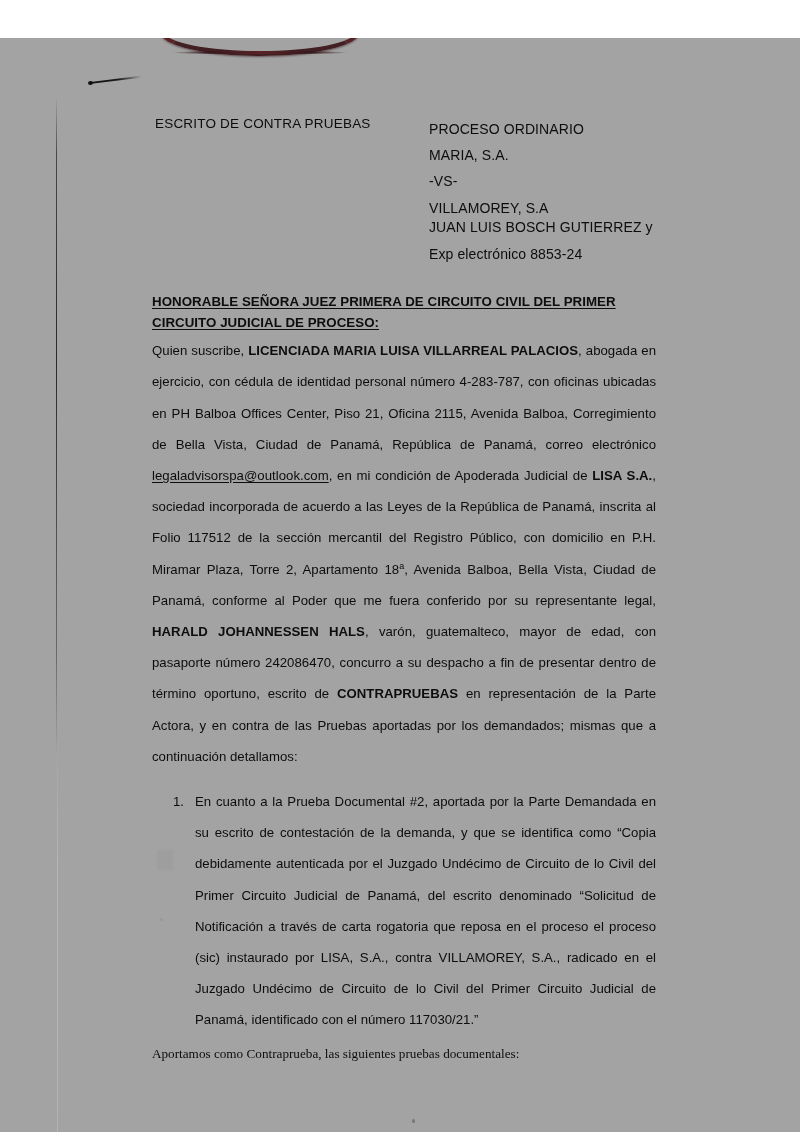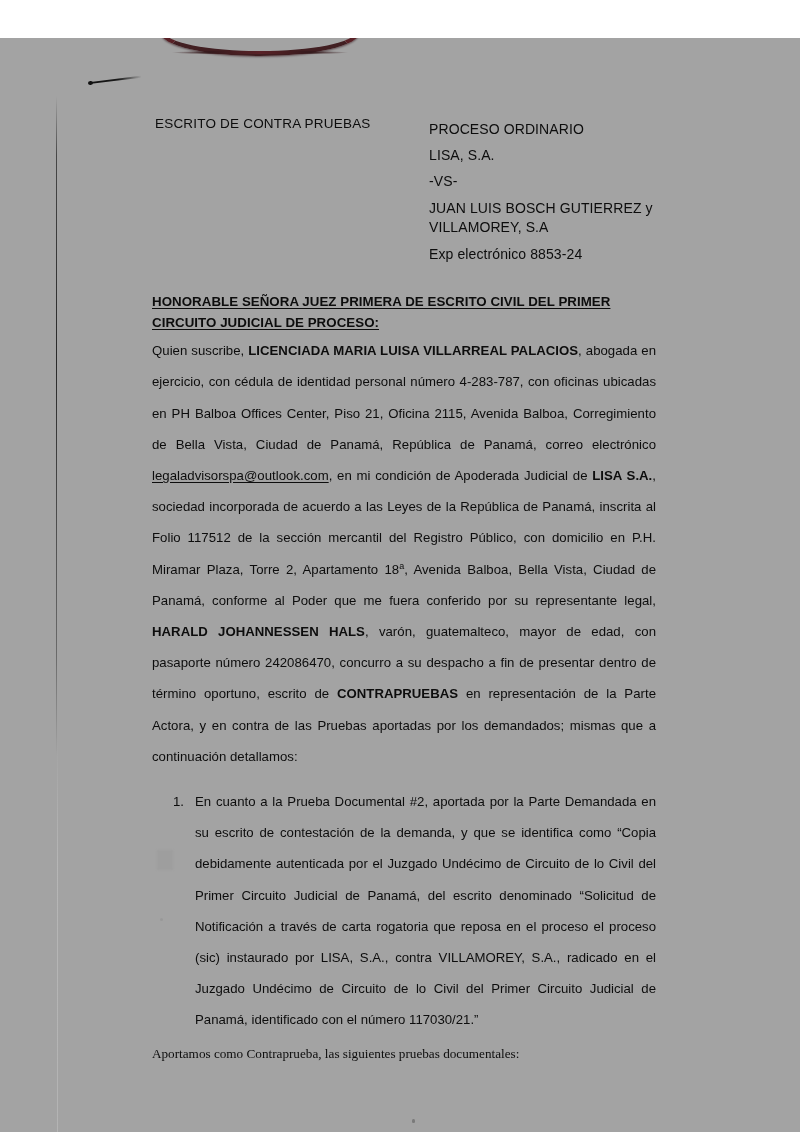--- a/index.html
+++ b/index.html
@@ -234,32 +234,32 @@
   <div class="speck"></div>
   <div class="speck2"></div>
 
   <div class="doc">
 
     <div class="header-row">
       <div class="header-left">ESCRITO DE CONTRA PRUEBAS</div>
 
       <div class="header-right">
         <div class="hline">PROCESO ORDINARIO</div>
-        <div class="hline">LISA, S.A.</div>
+        <div class="hline">MARIA, S.A.</div>
         <div class="hline">-VS-</div>
         <div class="hline two-line">
+          <div>VILLAMOREY, S.A</div>
           <div>JUAN LUIS BOSCH GUTIERREZ y</div>
-          <div>VILLAMOREY, S.A</div>
         </div>
         <div class="hline">Exp electrónico 8853-24</div>
       </div>
     </div>
 
     <div class="title-block">
-      <span class="tline">HONORABLE SEÑORA JUEZ PRIMERA DE ESCRITO CIVIL DEL PRIMER</span>
+      <span class="tline">HONORABLE SEÑORA JUEZ PRIMERA DE CIRCUITO CIVIL DEL PRIMER</span>
       <span class="tline">CIRCUITO JUDICIAL DE PROCESO:</span>
     </div>
 
     <div class="body-block">
       <p class="para"><span>Quien suscribe, </span><b>LICENCIADA MARIA LUISA VILLARREAL PALACIOS</b><span>, abogada en ejercicio, con cédula de identidad personal número 4-283-787, con oficinas ubicadas en PH Balboa Offices Center, Piso 21, Oficina 2115, Avenida Balboa, Corregimiento de Bella Vista, Ciudad de Panamá, República de Panamá, correo electrónico </span><span class="ul">legaladvisorspa@outlook.com</span><span>, en mi condición de Apoderada Judicial de </span><b>LISA S.A.</b><span>, sociedad incorporada de acuerdo a las Leyes de la República de Panamá, inscrita al Folio 117512 de la sección mercantil del Registro Público, con domicilio en  P.H. Miramar Plaza, Torre 2, Apartamento 18</span><sup>a</sup><span>, Avenida Balboa, Bella Vista, Ciudad de Panamá, conforme al Poder que me fuera conferido por su representante legal, </span><b>HARALD JOHANNESSEN HALS</b><span>, varón, guatemalteco, mayor de edad, con pasaporte número 242086470, concurro a su despacho a fin de presentar dentro de término oportuno, escrito de </span><b>CONTRAPRUEBAS</b><span> en representación de la Parte Actora, y en contra de las Pruebas aportadas por los demandados; mismas que a continuación detallamos:</span></p>
     </div>
 
     <div class="list-block">
       <div class="list-item">
         <span class="list-marker">1.</span>

